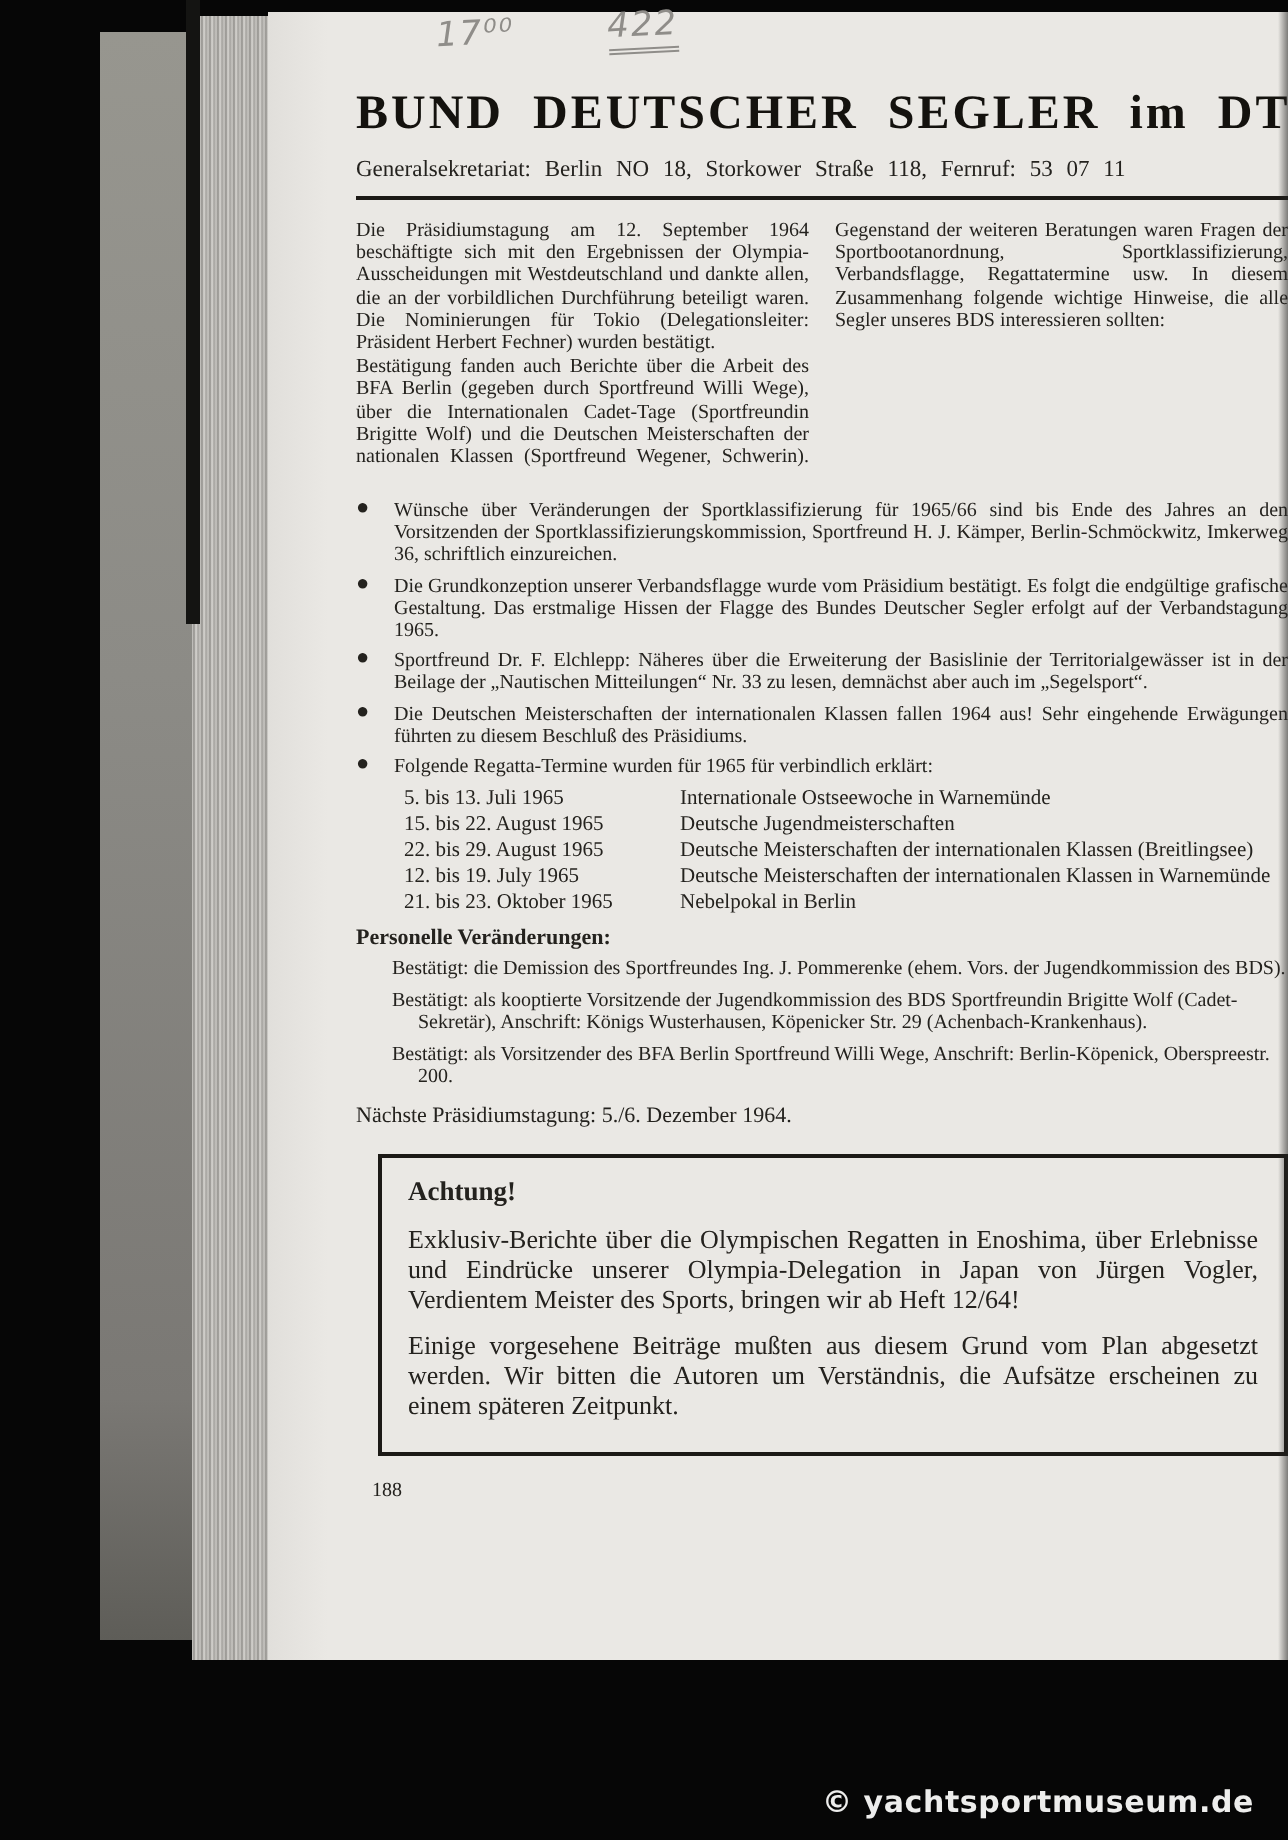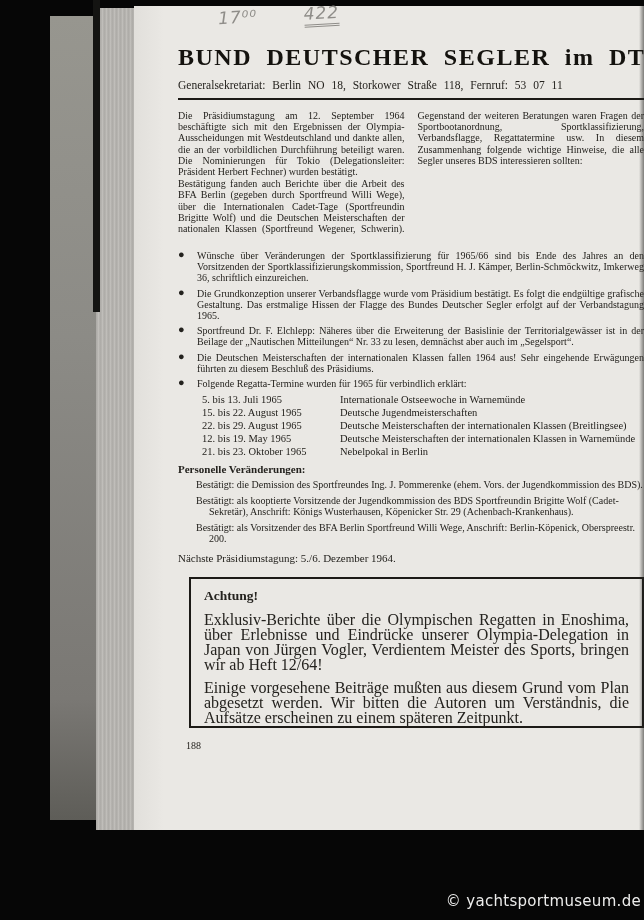--- a/index.html
+++ b/index.html
@@ -62,29 +62,29 @@
   .sched-date { width:138px; flex:none; }
   .sched-event { flex:1; }
   .personnel-heading { margin-top:5px; font-weight:bold; font-size:11px; }
   .personnel-item {
     margin:4px 0 0 0; padding-left:31px; text-indent:-13px;
     font-size:10px; line-height:11.5px;
   }
   .next-meeting { margin:7px 0 0 0; font-size:11px; }
   .notice-box {
     margin-top:13px; margin-left:11px; width:425px;
-    border:2px solid #1c1a16; padding:9px 13px 1px 13px; background:#eae8e4;
+    border:2px solid #1c1a16; padding:9px 13px 16px 13px; background:#eae8e4;
   }
   .notice-heading { font-weight:bold; font-size:13.5px; }
-  .notice-p { margin:8px 0 0 0; font-size:16px; line-height:15px; text-align:justify; }
+  .notice-p { margin:8px 0 0 0; font-size:13px; line-height:15px; text-align:justify; }
   .page-number { margin-top:12px; margin-left:8px; font-size:10px; }
   .watermark {
-    position:absolute; right:3px; bottom:10px;
+    position:absolute; right:17px; bottom:10px;
     color:#ededec; font-family:"DejaVu Sans",sans-serif;
-    font-size:15px; font-weight:normal; letter-spacing:0.3px;
+    font-size:15px; font-weight:bold; letter-spacing:0.3px;
   }
   b { font-weight:normal; }
 </style>
 </head>
 <body>
 
 <div class="scan">
   <div class="cover-strip"></div>
   <div class="page-edges"></div>
   <div class="groove"></div>
@@ -148,21 +148,21 @@
             <span class="sched-date">15. bis 22. August 1965</span>
             <span class="sched-event">Deutsche Jugendmeisterschaften</span>
           </div>
 
           <div class="sched-row">
             <span class="sched-date">22. bis 29. August 1965</span>
             <span class="sched-event">Deutsche Meisterschaften der internationalen Klassen (Breitlingsee)</span>
           </div>
 
           <div class="sched-row">
-            <span class="sched-date">12. bis 19. May 1965</span>
+            <span class="sched-date">12. bis 19. July 1965</span>
             <span class="sched-event">Deutsche Meisterschaften der internationalen Klassen in Warnemünde</span>
           </div>
 
           <div class="sched-row">
             <span class="sched-date">21. bis 23. Oktober 1965</span>
             <span class="sched-event">Nebelpokal in Berlin</span>
           </div>
         </div>
 
       <div class="personnel">

